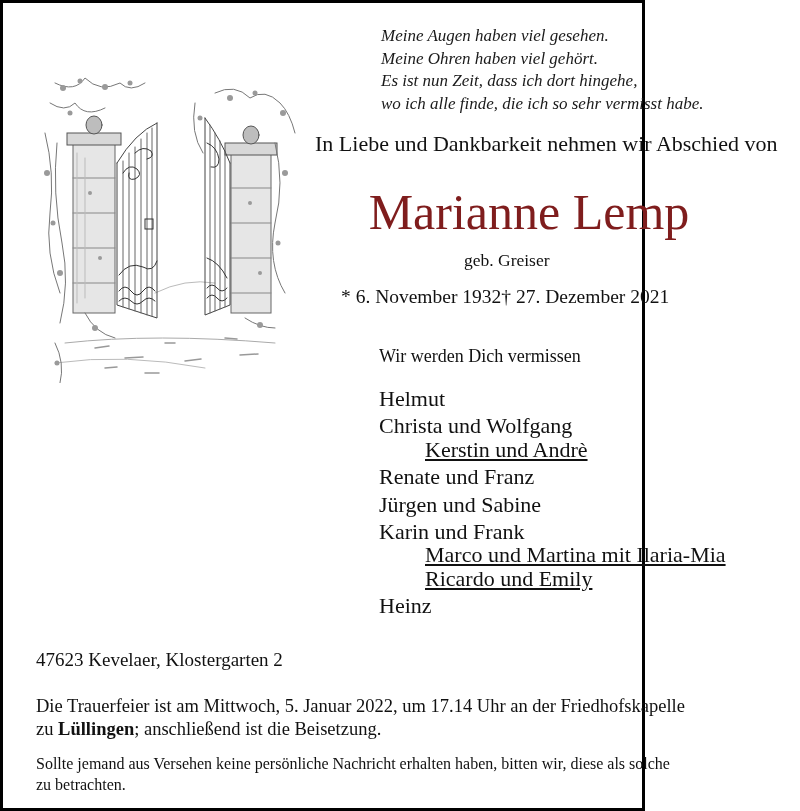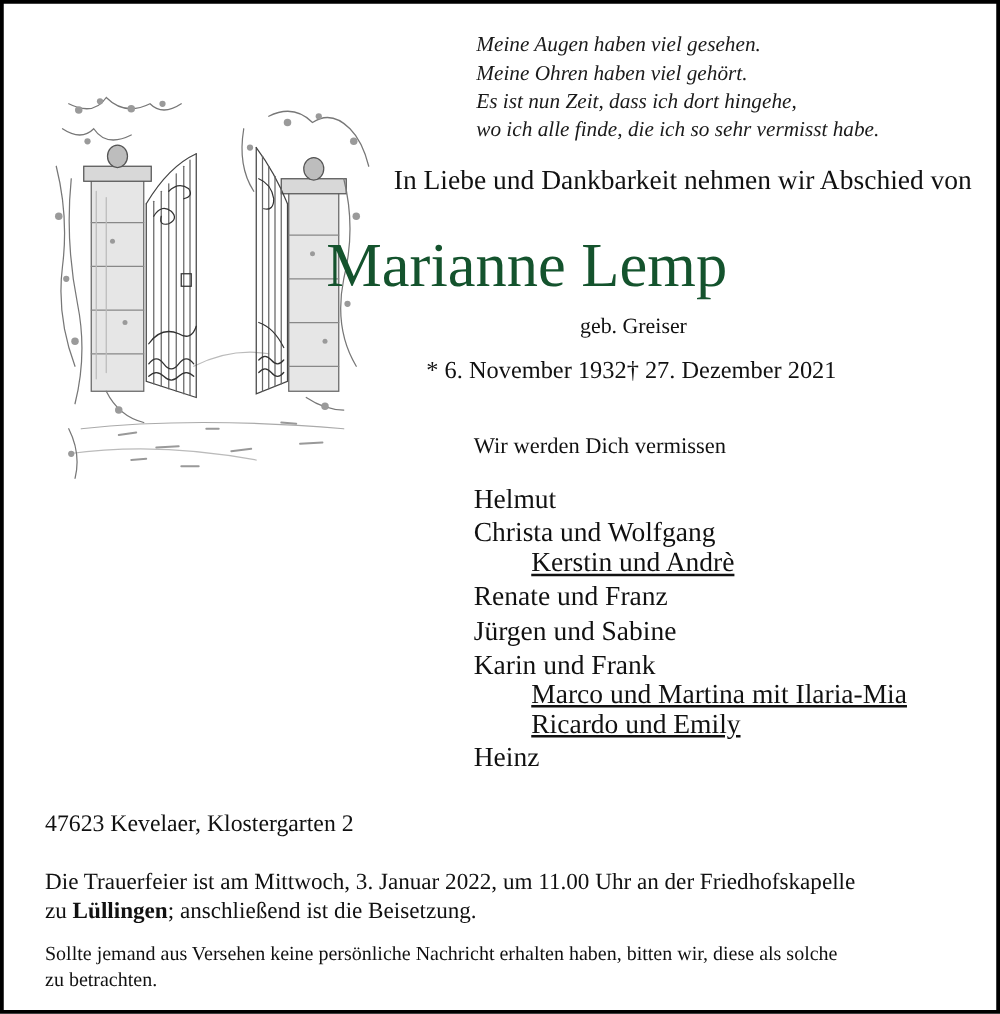--- a/index.html
+++ b/index.html
@@ -1,32 +1,32 @@
 <!DOCTYPE html>
 <html><head>
 <meta charset="utf-8">
 <style>
   html, body { margin: 0; padding: 0; background: #ffffff; }
   body { width: 800px; height: 811px; overflow: hidden; }
   .frame {
     position: absolute; left: 0; top: 0;
-    width: 800px; height: 811px;
+    width: 645px; height: 811px;
     box-sizing: border-box;
     border: 3px solid #000000;
     background: #ffffff;
     font-family: "Liberation Serif", "DejaVu Serif", serif;
     color: #111111;
   }
   .abs { position: absolute; white-space: nowrap; }
 
   .poem { left: 378px; top: 22px; font-style: italic; font-size: 17px; line-height: 22.5px; color: #1a1a1a; }
   .poem div { height: 22.5px; }
 
   .intro { left: 312px; top: 128px; font-size: 22px; }
-  .name { left: 0; width: 794px; top: 180px; font-size: 50px; line-height: 58px; text-align: left; padding-left: 258px; box-sizing: border-box; color: #14532d; }
+  .name { left: 0; width: 794px; top: 180px; font-size: 50px; line-height: 58px; text-align: center; padding-left: 258px; box-sizing: border-box; color: #7f1d1d; }
   .maiden { left: 461px; top: 247px; font-size: 17.5px; }
   .dates { left: 338px; top: 283px; font-size: 19.5px; }
   .dates .death { }
 
   .family-head { left: 376px; top: 343px; font-size: 18px; }
   .family { left: 376px; top: 384px; font-size: 22px; }
   .family .row { height: 23.4px; line-height: 23.4px; }
   .family .gap { height: 4px; }
   .family .child { padding-left: 46px; text-decoration: underline; }
 
@@ -167,21 +167,21 @@
     <div class="row">Karin und Frank</div>
     <div class="row child">Marco und Martina mit Ilaria-Mia</div>
     <div class="row child">Ricardo und Emily</div>
     <div class="gap"></div>
     <div class="row">Heinz</div>
   </div>
 
   <div class="abs address">47623 Kevelaer, Klostergarten 2</div>
 
   <div class="abs service">
-    <div>Die Trauerfeier ist am Mittwoch, 3. Januar 2022, um 11.00 Uhr an der Friedhofskapelle</div>
+    <div>Die Trauerfeier ist am Mittwoch, 5. Januar 2022, um 17.14 Uhr an der Friedhofskapelle</div>
     <div><span>zu </span><b>Lüllingen</b><span>; anschließend ist die Beisetzung.</span></div>
   </div>
 
   <div class="abs note">
     <div>Sollte jemand aus Versehen keine persönliche Nachricht erhalten haben, bitten wir, diese als solche</div>
     <div>zu betrachten.</div>
   </div>
 </div>
 
 </body></html>

